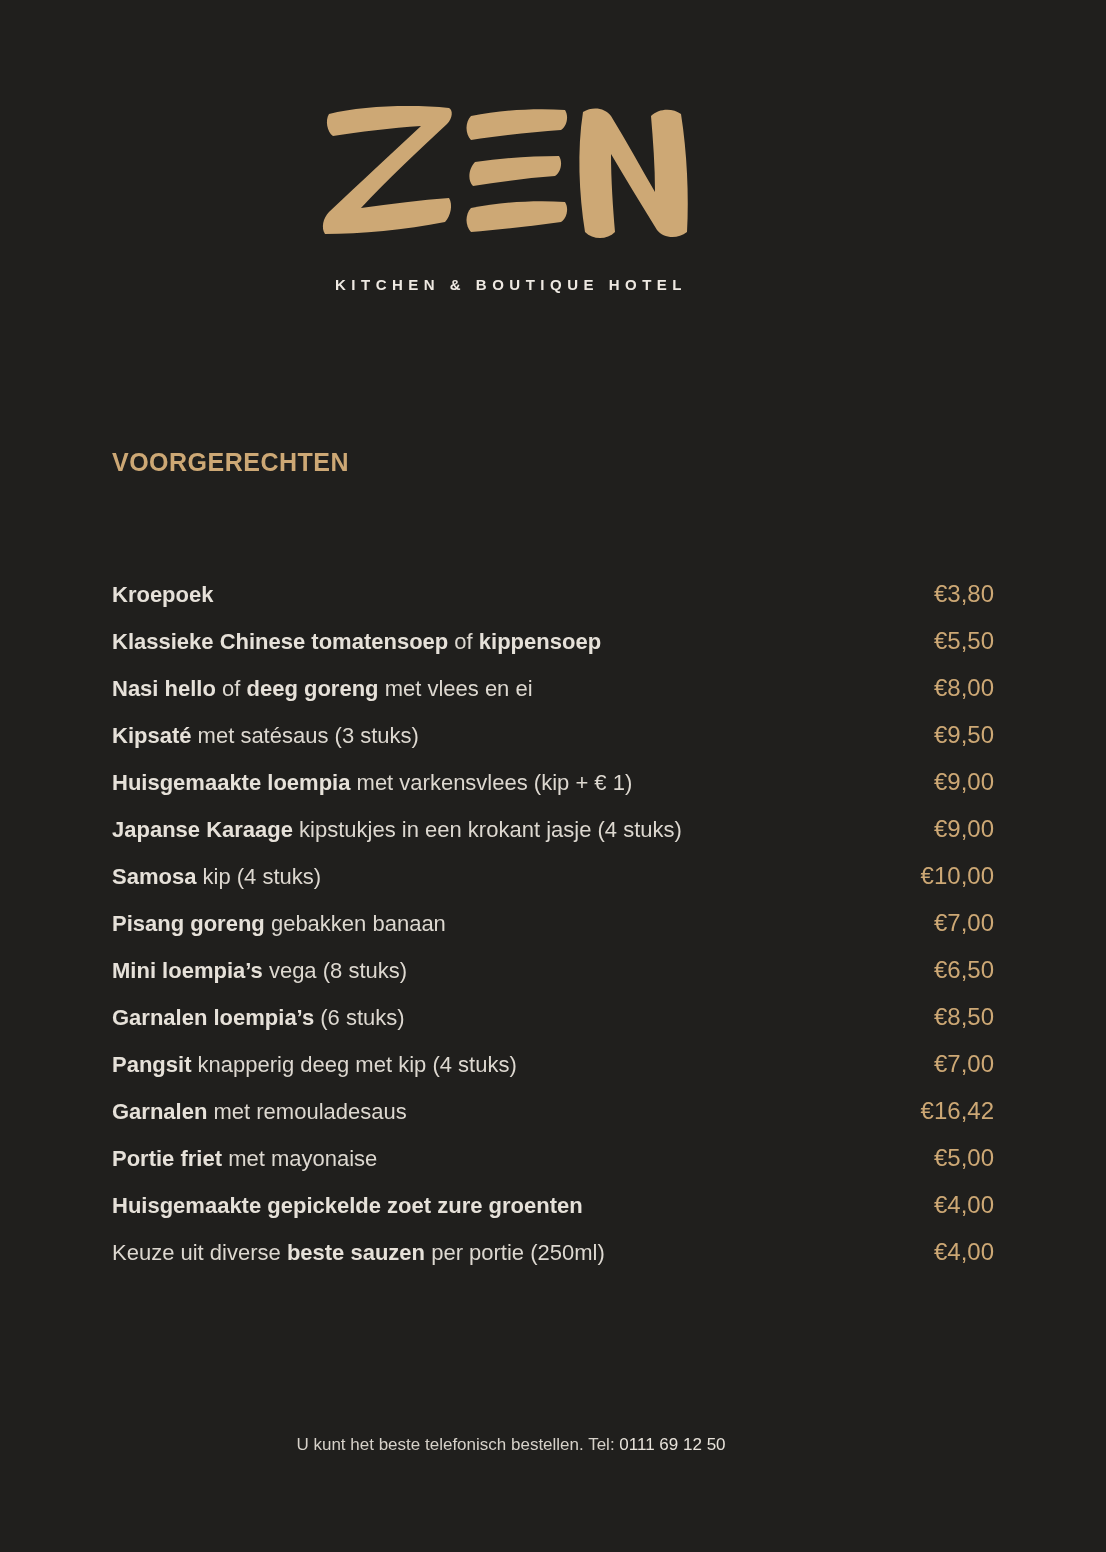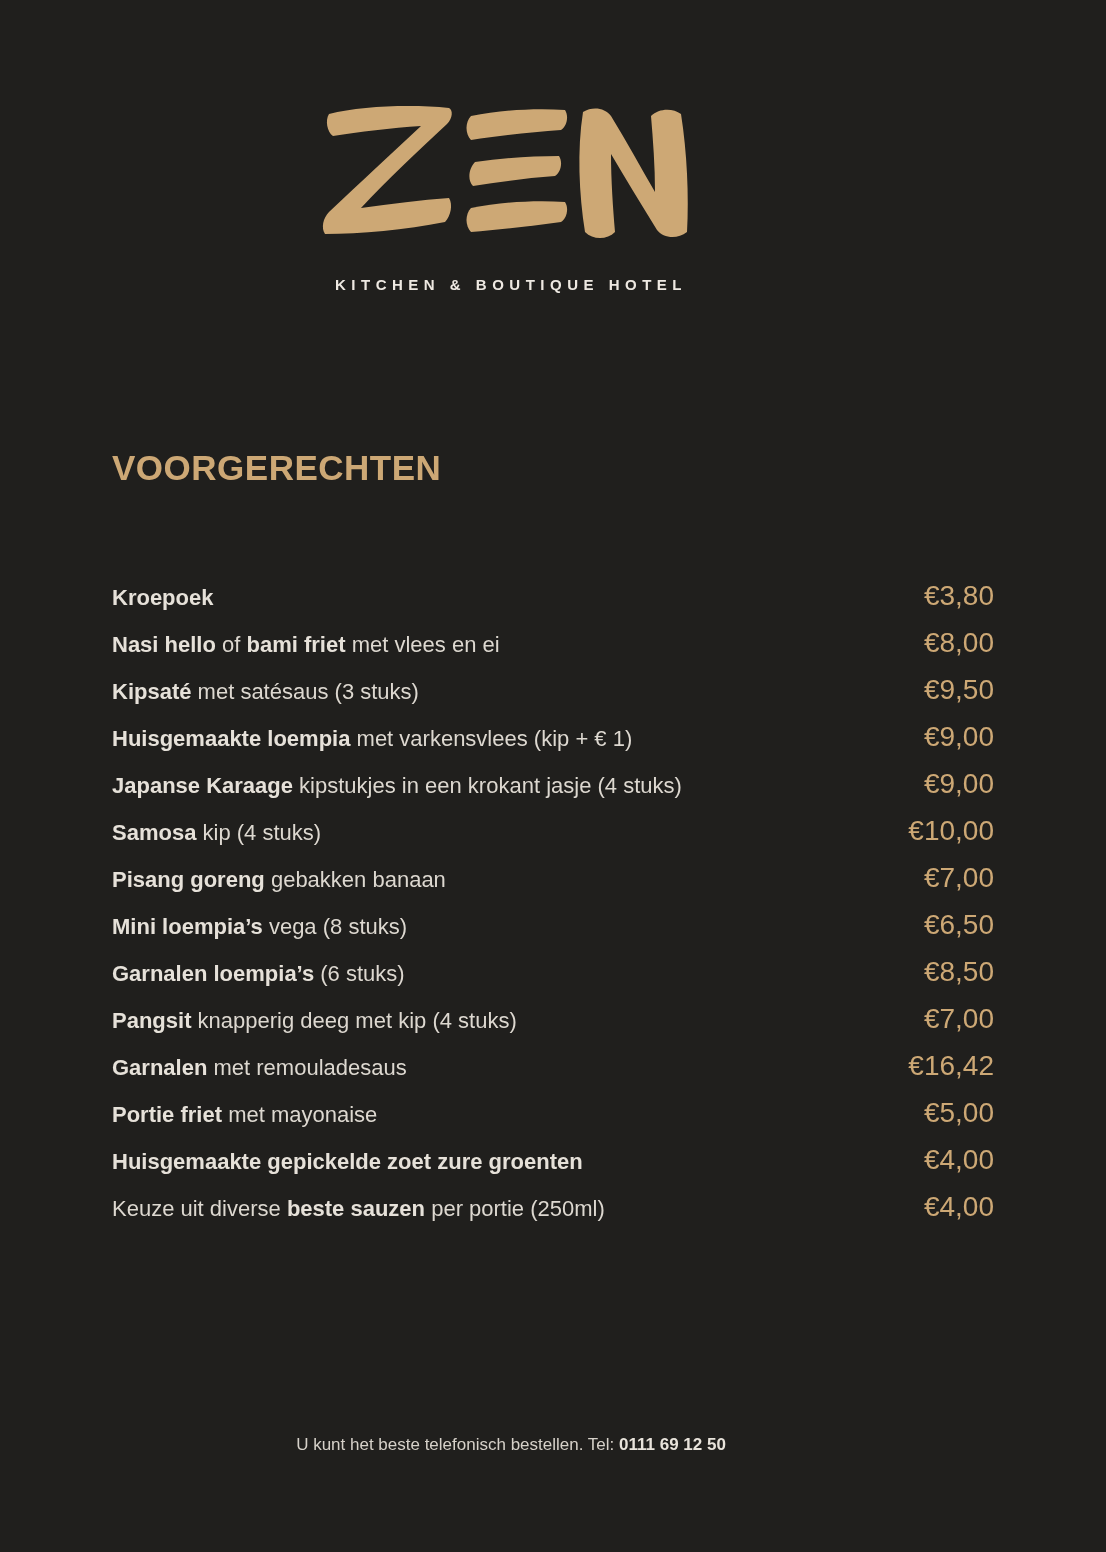--- a/index.html
+++ b/index.html
@@ -42,21 +42,21 @@
     font-weight: bold;
     letter-spacing: 5.5px;
     color: #eee9e2;
   }
 
   
   .section-title {
     position: absolute;
     top: 448px;
     left: 112px;
-    font-size: 35px;
+    font-size: 25px;
     font-weight: bold;
     letter-spacing: 0.5px;
     color: #cda875;
   }
 
   
   .menu {
     position: absolute;
     top: 580px;
     left: 112px;
@@ -71,41 +71,41 @@
   .menu-name {
     font-size: 22px;
     color: #ddd8d0;
     white-space: nowrap;
   }
   .menu-name b {
     font-weight: bold;
     color: #e6e1d9;
   }
   .menu-price {
-    font-size: 28px;
+    font-size: 24px;
     color: #cda875;
     white-space: nowrap;
     text-align: right;
     flex: 0 0 auto;
   }
 
   
   .footer {
     position: absolute;
     bottom: 92px;
     left: 0;
     width: 100%;
     text-align: center;
     line-height: 1.75;
   }
   .footer-line {
     font-size: 17px;
     color: #d6d1c9;
   }
-  .footer-line b { font-weight: bold; color: #e8e3db; margin-top: 14px; }
+  .footer-line b { font-weight: normal; color: #e8e3db; margin-top: 14px; }
 </style>
 </head>
 <body>
 
 <div class="page">
 
   <div class="logo-block">
     <div class="logo-mark">
       <svg viewBox="0 0 380 150" width="380" height="150" aria-hidden="true">
         <g fill="#cda875">
@@ -124,21 +124,25 @@
   </div>
 
   <div class="section-title">VOORGERECHTEN</div>
 
   <div class="menu">
       <div class="menu-row">
         <div class="menu-name"><b>Kroepoek</b></div>
         <div class="menu-price">€3,80</div>
       </div>
       <div class="menu-row">
-        <div class="menu-name"><b>Nasi hello</b> of <b>bami friet</b> met vlees en ei</div>
+        <div class="menu-name"><b>Klassieke Chinese tomatensoep</b> of <b>kippensoep</b></div>
+        <div class="menu-price">€5,50</div>
+      </div>
+      <div class="menu-row">
+        <div class="menu-name"><b>Nasi hello</b> of <b>deeg goreng</b> met vlees en ei</div>
         <div class="menu-price">€8,00</div>
       </div>
       <div class="menu-row">
         <div class="menu-name"><b>Kipsaté</b> met satésaus (3 stuks)</div>
         <div class="menu-price">€9,50</div>
       </div>
       <div class="menu-row">
         <div class="menu-name"><b>Huisgemaakte loempia</b> met varkensvlees (kip + € 1)</div>
         <div class="menu-price">€9,00</div>
       </div>

